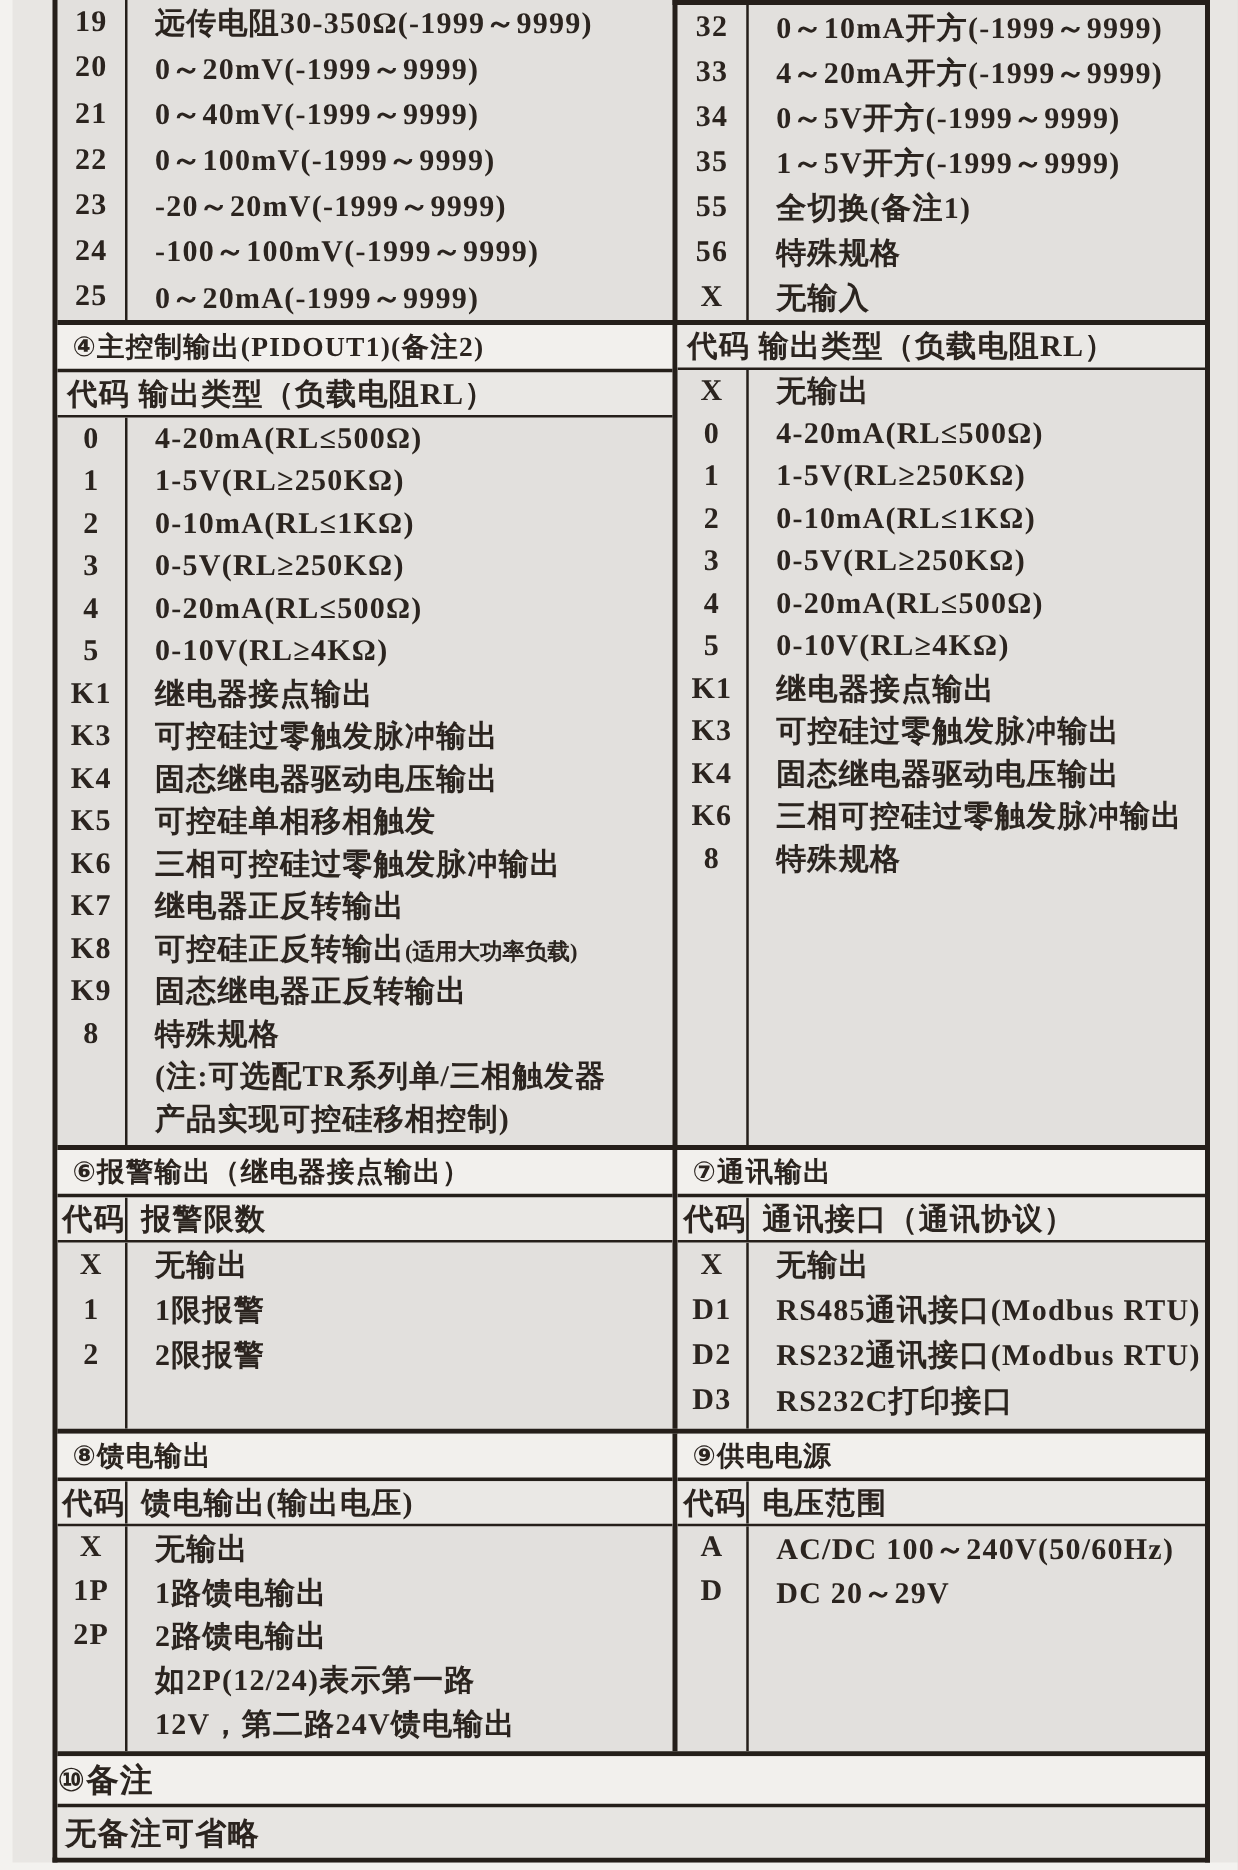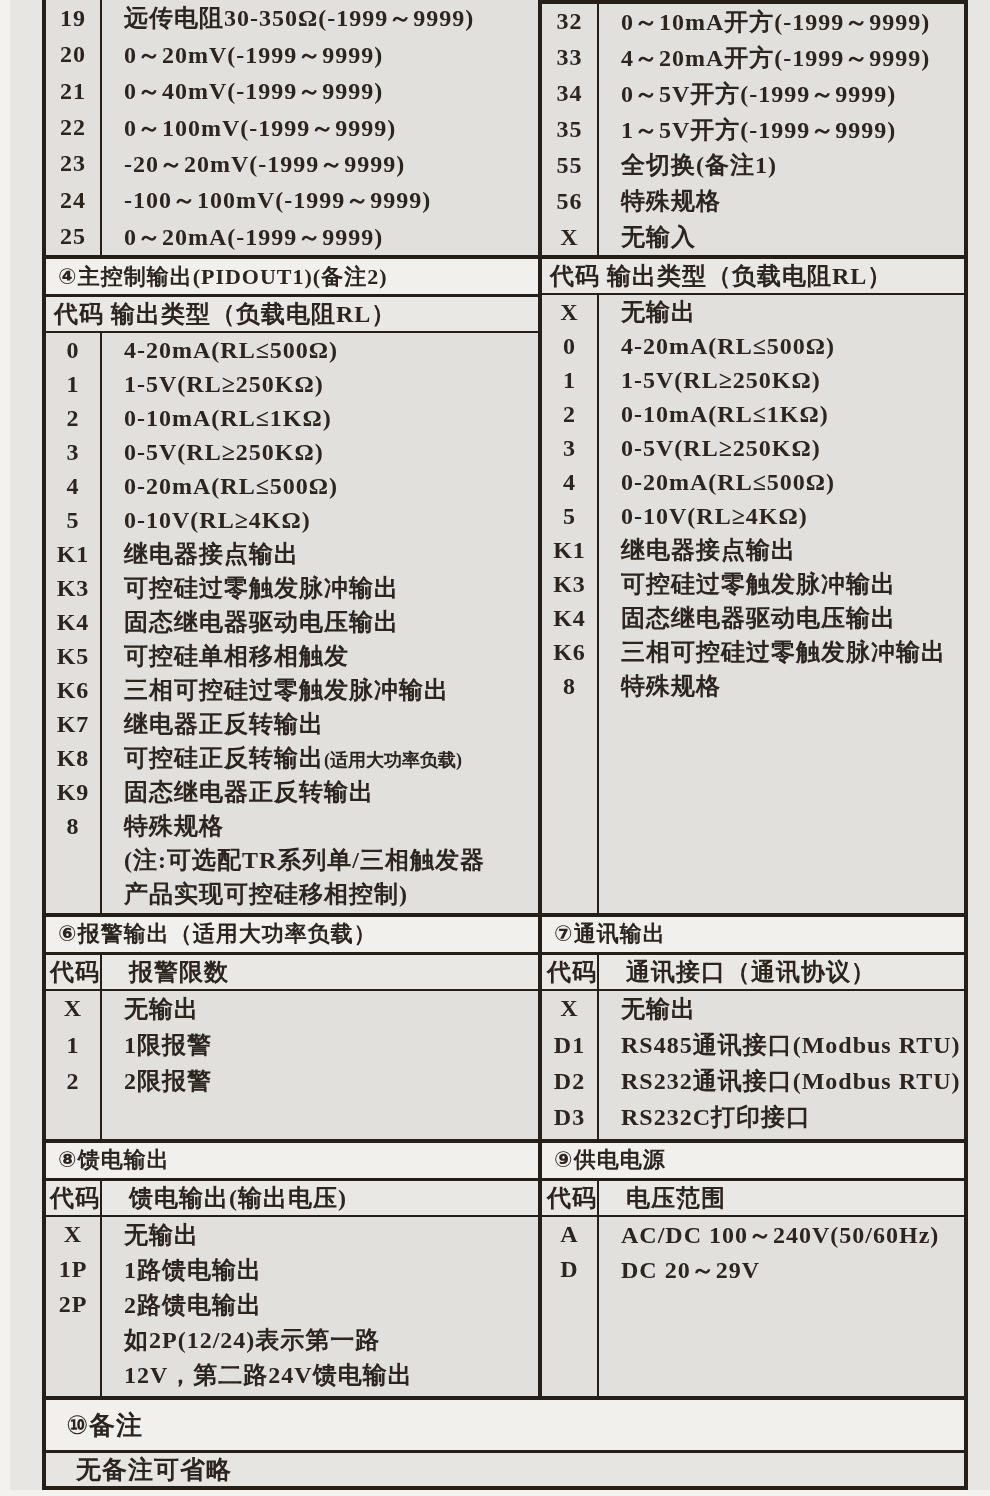--- a/index.html
+++ b/index.html
@@ -42,45 +42,45 @@
   .codehdr{
     height:36px;flex:none;background:var(--hdr-bg);border-bottom:2px solid var(--ink);
     display:flex;align-items:center;padding-left:8px;
     font-size:24px;letter-spacing:1px;white-space:nowrap;overflow:hidden;
   }
   .codehdr.split{padding-left:0;position:relative}
   .codehdr.split::before{content:"";position:absolute;left:54px;top:0;bottom:0;width:2px;background:var(--ink)}
   .col-r .codehdr.split::before{left:55px}
   .codehdr.split .c{width:54px;flex:none;text-align:right}
   .col-r .codehdr.split .c{width:55px}
-  .codehdr.split .t{flex:1;padding-left:29px}
+  .codehdr.split .t{flex:1;padding-left:13px}
 
   .tbody{position:relative;flex:1;overflow:hidden}
   .tbody.div::before{content:"";position:absolute;left:54px;top:0;bottom:0;width:2px;background:var(--ink)}
   .col-r .tbody.div::before{left:55px}
   .tbody.stack{display:flex;flex-direction:column}
 
   .row{display:flex;align-items:center;font-size:24px;letter-spacing:1px;white-space:nowrap}
   .row .c{width:54px;flex:none;text-align:center}
   .col-r .row .c{width:55px}
   .row .t{flex:1;padding-left:24px;overflow:hidden}
   .sfx{font-size:18px;letter-spacing:0}
 
   .sec-a .row{flex:1}
   .sec-b .row{height:34px}
   .sec-c .row{height:36.2px}
   .sec-d .row{height:35.2px}
   .topline{border-top:4px solid var(--ink)}
 
   .sec-e{
-    height:53px;flex:none;background:var(--band-bg);border-bottom:3px solid var(--ink);
-    display:flex;align-items:center;padding-left:20px;font-size:26px;letter-spacing:1px;
+    height:41px;flex:none;background:var(--band-bg);border-bottom:3px solid var(--ink);
+    display:flex;align-items:center;padding-left:0;font-size:26px;letter-spacing:1px;
   }
   .sec-f{
-    flex:1;background:#e7e5e2;display:flex;align-items:center;padding-left:30px;
+    flex:1;background:#e7e5e2;display:flex;align-items:center;padding-left:6px;
     font-size:25px;letter-spacing:1px;
   }
 </style>
 </head>
 <body>
 
 <div class="strip-left"></div>
 <div class="strip-bottom"></div>
 
 <div class="sheet">
@@ -320,21 +320,21 @@
           <div class="row">
             <span class="c">8</span>
             <span class="t"><span>特殊规格</span><span class="sfx"></span></span>
           </div>
         </div>
     </div>
   </div>
 
   <div class="sec-c two">
     <div class="col-l">
-      <div class="band">⑥报警输出（适用大功率负载）</div>
+      <div class="band">⑥报警输出（继电器接点输出）</div>
       <div class="codehdr split">
         <span class="c">代码</span>
         <span class="t">报警限数</span>
       </div>
       <div class="tbody div">
 
           <div class="row">
             <span class="c">X</span>
             <span class="t"><span>无输出</span><span class="sfx"></span></span>
           </div>

